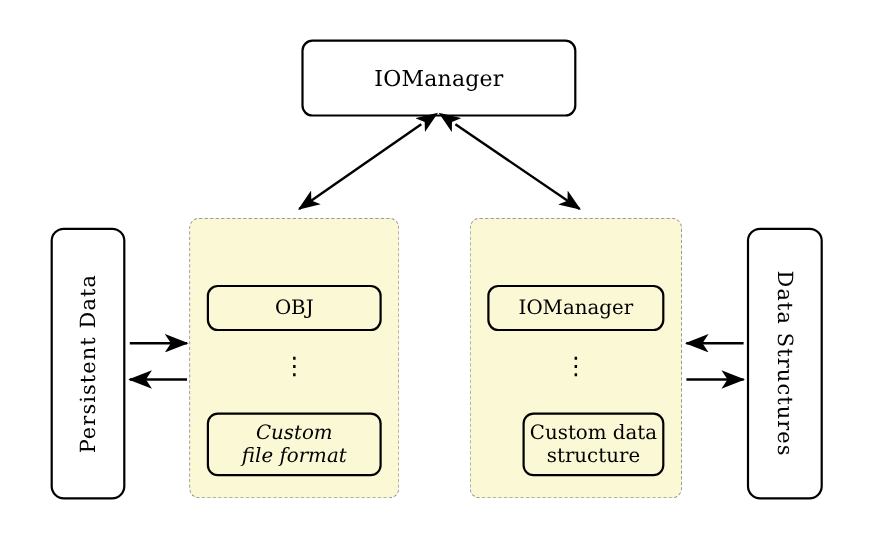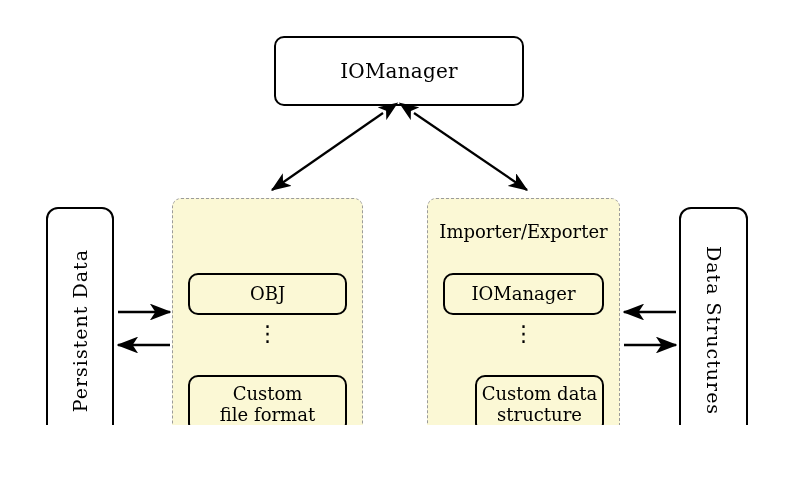--- a/index.html
+++ b/index.html
@@ -3,21 +3,21 @@
 <meta charset="utf-8">
 <style>
   html, body {
     margin: 0;
     padding: 0;
     background: #ffffff;
   }
   #canvas {
     position: relative;
     width: 800px;
-    height: 425px;
+    height: 489px;
     background: #ffffff;
     font-family: "DejaVu Serif", "Liberation Serif", serif;
     overflow: hidden;
   }
 
   
   .node {
     position: absolute;
     box-sizing: border-box;
     border: 2.6px solid #000000;
@@ -111,21 +111,21 @@
     align-items: center;
     justify-content: center;
     text-align: center;
     font-size: 18px;
     line-height: 1.18;
     color: #000000;
   }
   .inner-top {
     left: 15px;
     right: 15px;
-    top: 74px;
+    top: 60px;
     height: 42px;
   }
   .inner-bottom {
     left: 15px;
     right: 15px;
     top: 176px;
     height: 58px;
   }
   .vdots {
     position: absolute;
@@ -162,26 +162,25 @@
     <span class="vtext-up">Persistent Data</span>
   </div>
 
   <div class="node side-node" id="data-structures">
     <span class="vtext-down">Data Structures</span>
   </div>
 
   <div class="group" id="group-readerwriter">
     <div class="inner-box inner-top">OBJ</div>
     <div class="vdots">⋮</div>
-    <div class="inner-box inner-bottom" style="white-space:pre-line;">Custom
+    <div class="inner-box inner-bottom" style="white-space:pre-line;font-style:italic;">Custom
 file format</div>
   </div>
 
   <div class="group" id="group-importerexporter">
-    <div class="group-title">Importer/Exporter</div>
     <div class="inner-box inner-top">IOManager</div>
     <div class="vdots">⋮</div>
     <div class="inner-box inner-bottom" style="white-space:pre-line;margin-left:32px;">Custom data
 structure</div>
   </div>
 
   <svg id="arrows" viewBox="0 0 800 489">
     <defs>
       <marker id="ah" markerWidth="9" markerHeight="7" refX="8.4" refY="3.5" orient="auto" markerUnits="strokeWidth">
         <path d="M0,0 L9,3.5 L0,7 L2.3,3.5 Z" fill="#000"></path>

